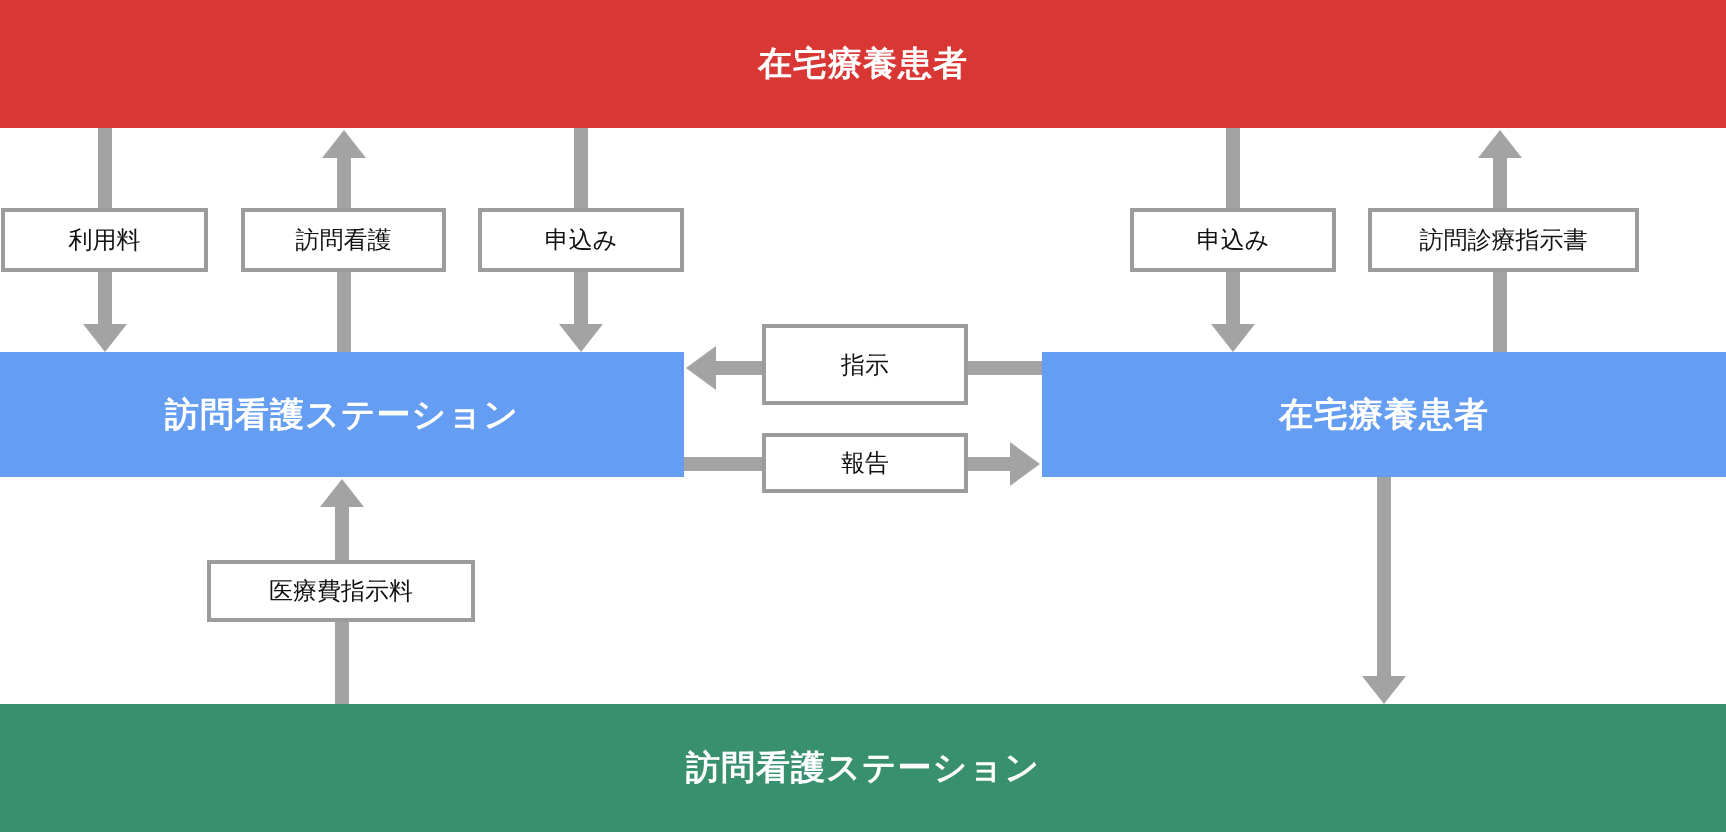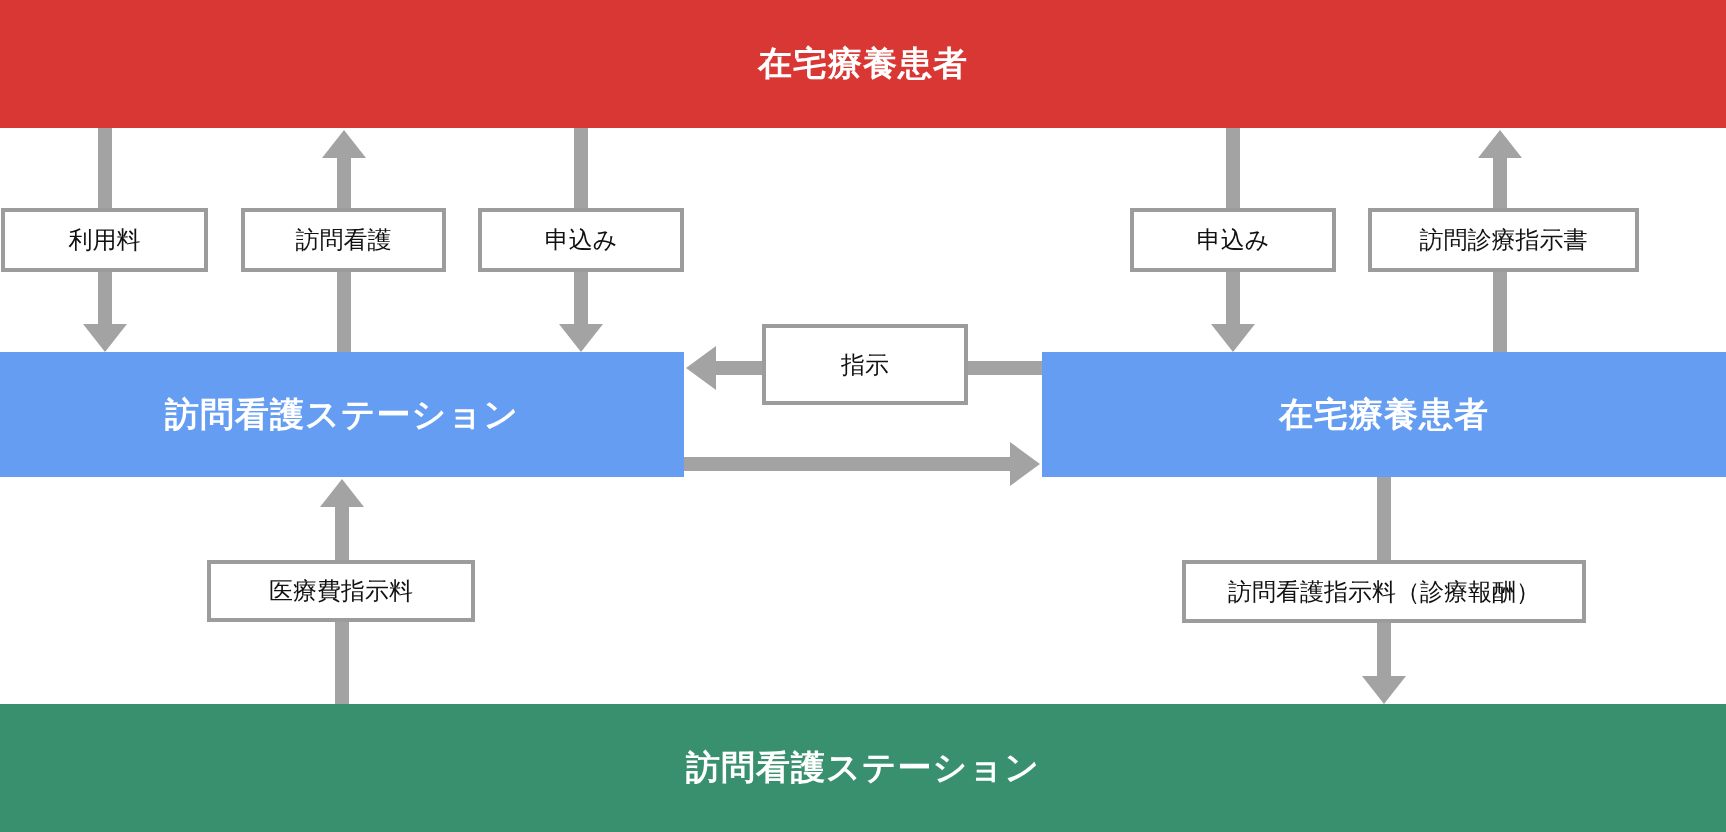--- a/index.html
+++ b/index.html
@@ -145,20 +145,20 @@
   </div>
   <div class="lbox b-app-r">
     <span class="lbox-label">申込み</span>
   </div>
   <div class="lbox b-vdirect">
     <span class="lbox-label">訪問診療指示書</span>
   </div>
   <div class="lbox b-inst">
     <span class="lbox-label">指示</span>
   </div>
+  <div class="lbox b-report">
+    <span class="lbox-label">報告</span>
+  </div>
   <div class="lbox b-medfee">
     <span class="lbox-label">医療費指示料</span>
-  </div>
-  <div class="lbox b-ninstf">
-    <span class="lbox-label">訪問看護指示料（診療報酬）</span>
   </div>
 
 </div>
 
 </body></html>

